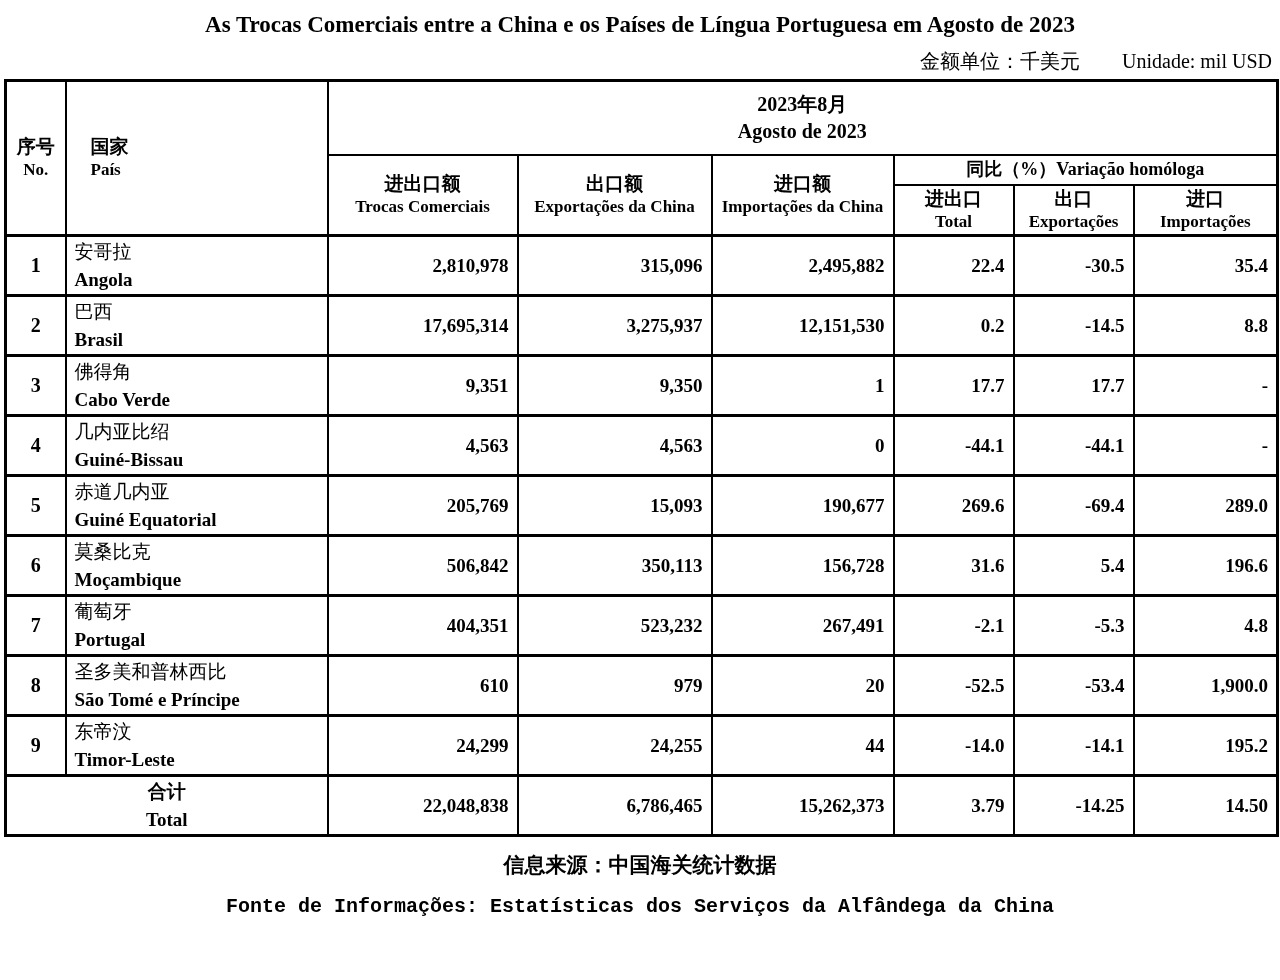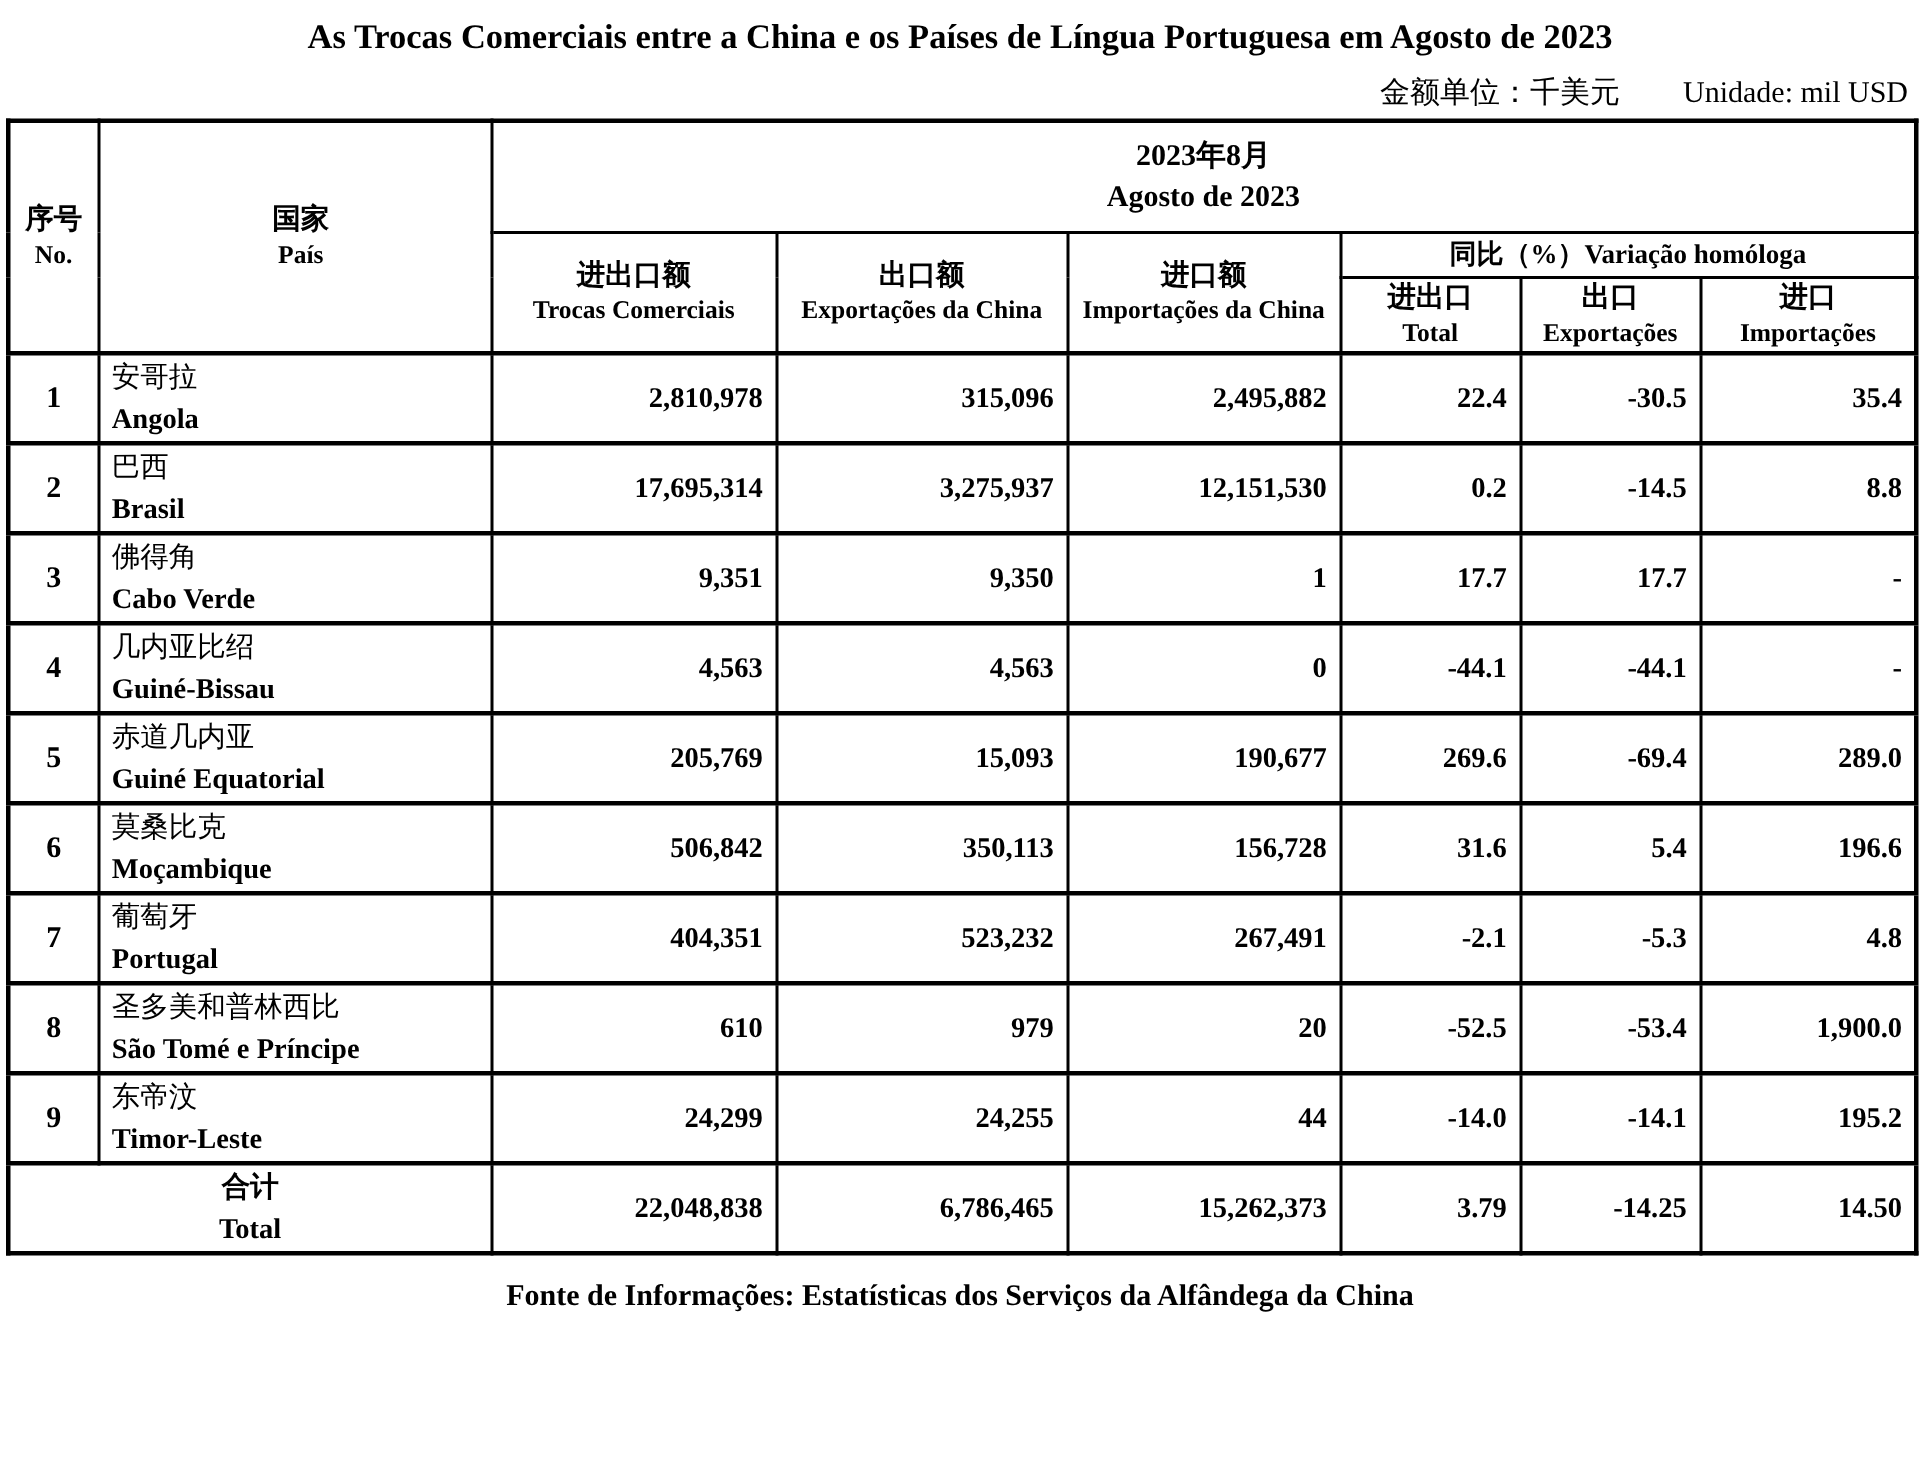--- a/index.html
+++ b/index.html
@@ -57,21 +57,21 @@
   .trade-table th {
     font-weight: 700;
     text-align: center;
     line-height: 1.35;
     margin-left: 31px;
   }
   th .zh { font-size: 19px; display: block; }
   th .pt { font-size: 17px; display: block; }
   th.period-cell .zh, th.period-cell .pt { font-size: 20px; }
   th.yoy-group { font-size: 18px; }
-  th.country-head { text-align: center; padding-left: 8px; }
+  th.country-head { text-align: left; padding-left: 24px; }
 
   td.no-cell {
     text-align: center;
     font-weight: 700;
     font-size: 20px;
   }
   td.country-cell { padding-left: 8px; }
   td.country-cell .zh { font-size: 19px; display: block; line-height: 1.45; }
   td.country-cell .pt { font-size: 19px; font-weight: 700; display: block; line-height: 1.45; }
   td.num-cell {
@@ -89,21 +89,21 @@
   td.total-label .pt { font-size: 19px; display: block; line-height: 1.45; }
 
   .source-zh {
     font-family: "Liberation Sans", "DejaVu Sans", sans-serif;
     font-weight: 700;
     font-size: 21px;
     text-align: center;
     margin-top: 14px;
   }
   .source-pt {
-    font-family: Liberation Serif, serif;
+    font-family: Liberation Mono, monospace;
     font-weight: 700;
     font-size: 20px;
     text-align: center;
     margin-top: 16px;
   }
 </style>
 </head>
 <body>
 
 <div class="page">
@@ -296,15 +296,16 @@
         <td class="num-cell">22,048,838</td>
         <td class="num-cell">6,786,465</td>
         <td class="num-cell">15,262,373</td>
         <td class="num-cell">3.79</td>
         <td class="num-cell">-14.25</td>
         <td class="num-cell">14.50</td>
       </tr>
     </tbody>
   </table>
 
+  <div class="source-zh">信息来源：中国海关统计数据</div>
   <div class="source-pt">Fonte de Informações: Estatísticas dos Serviços da Alfândega da China</div>
 
 </div>
 
 </body></html>

